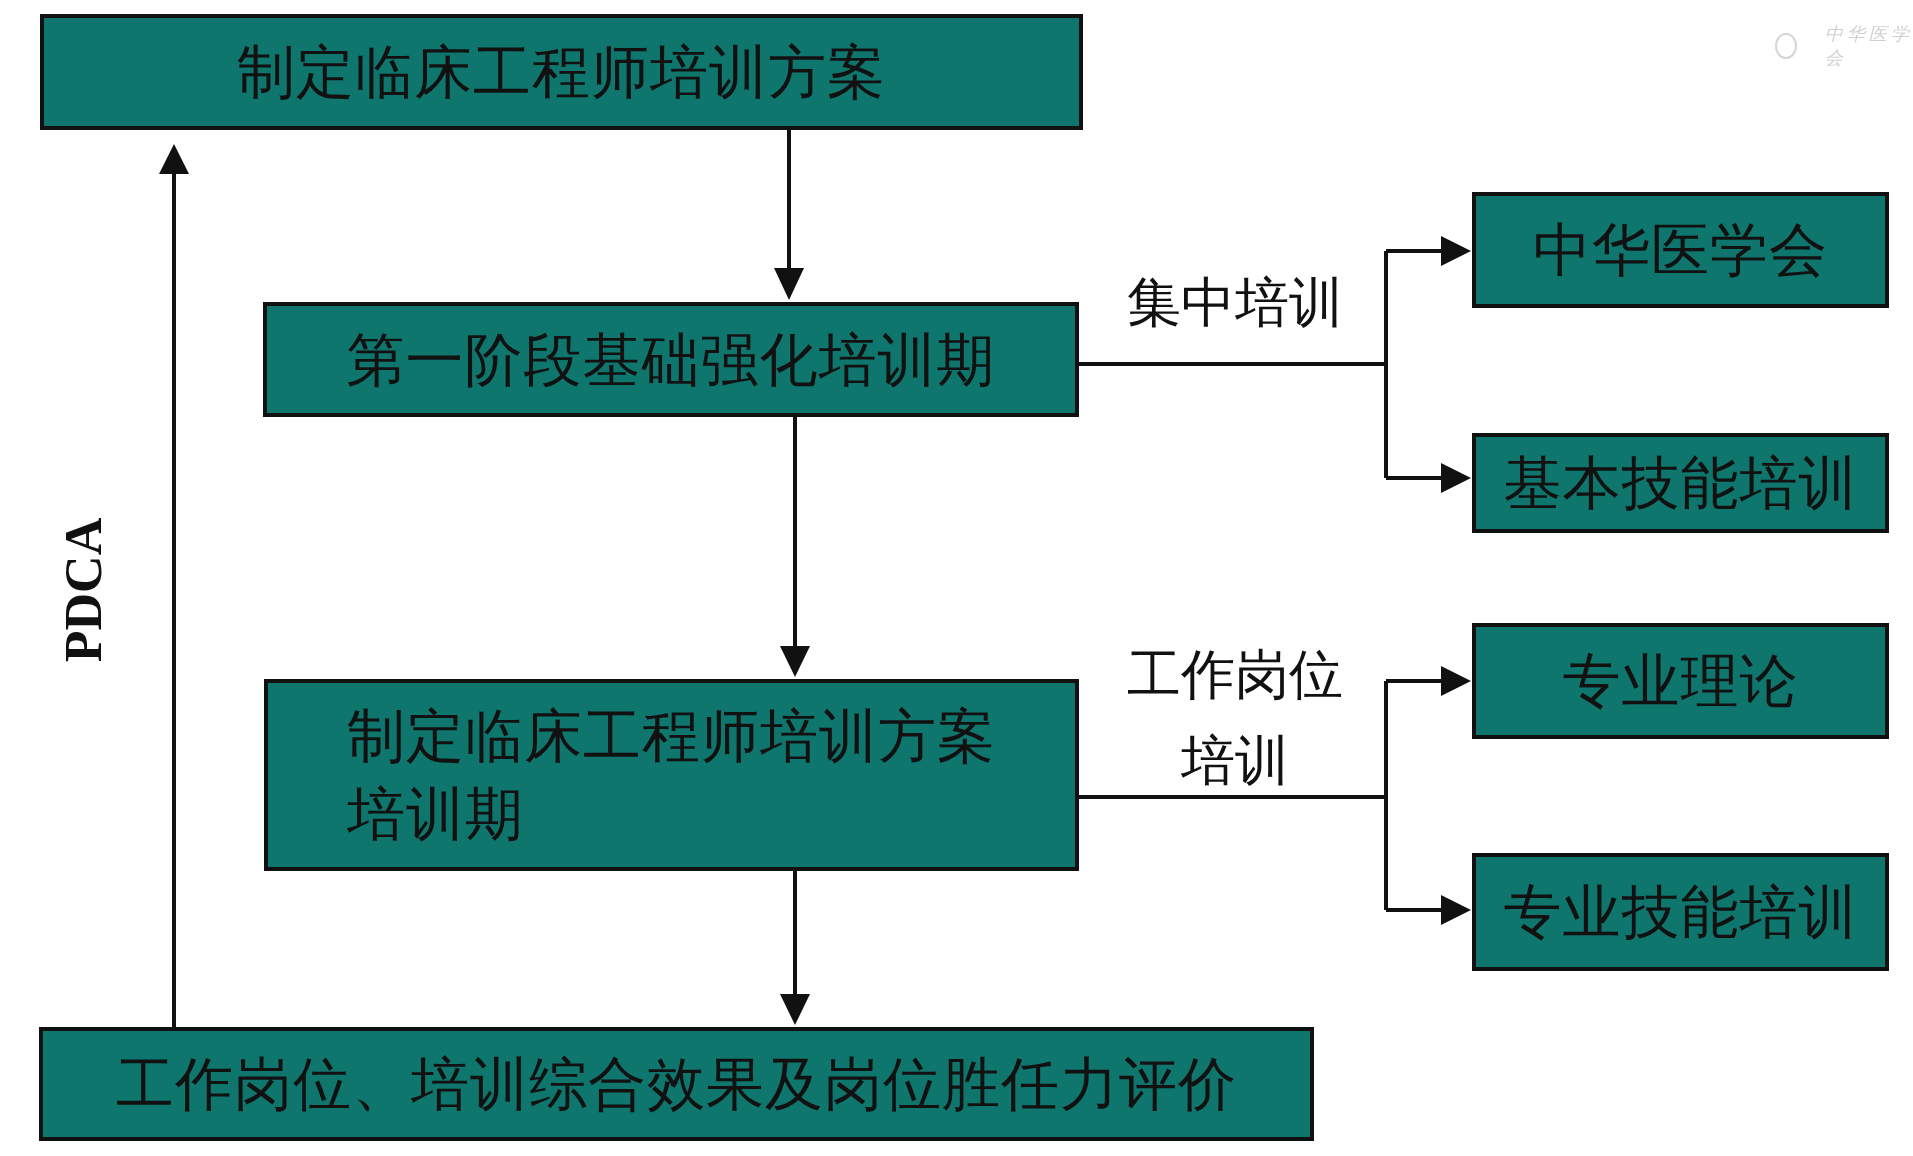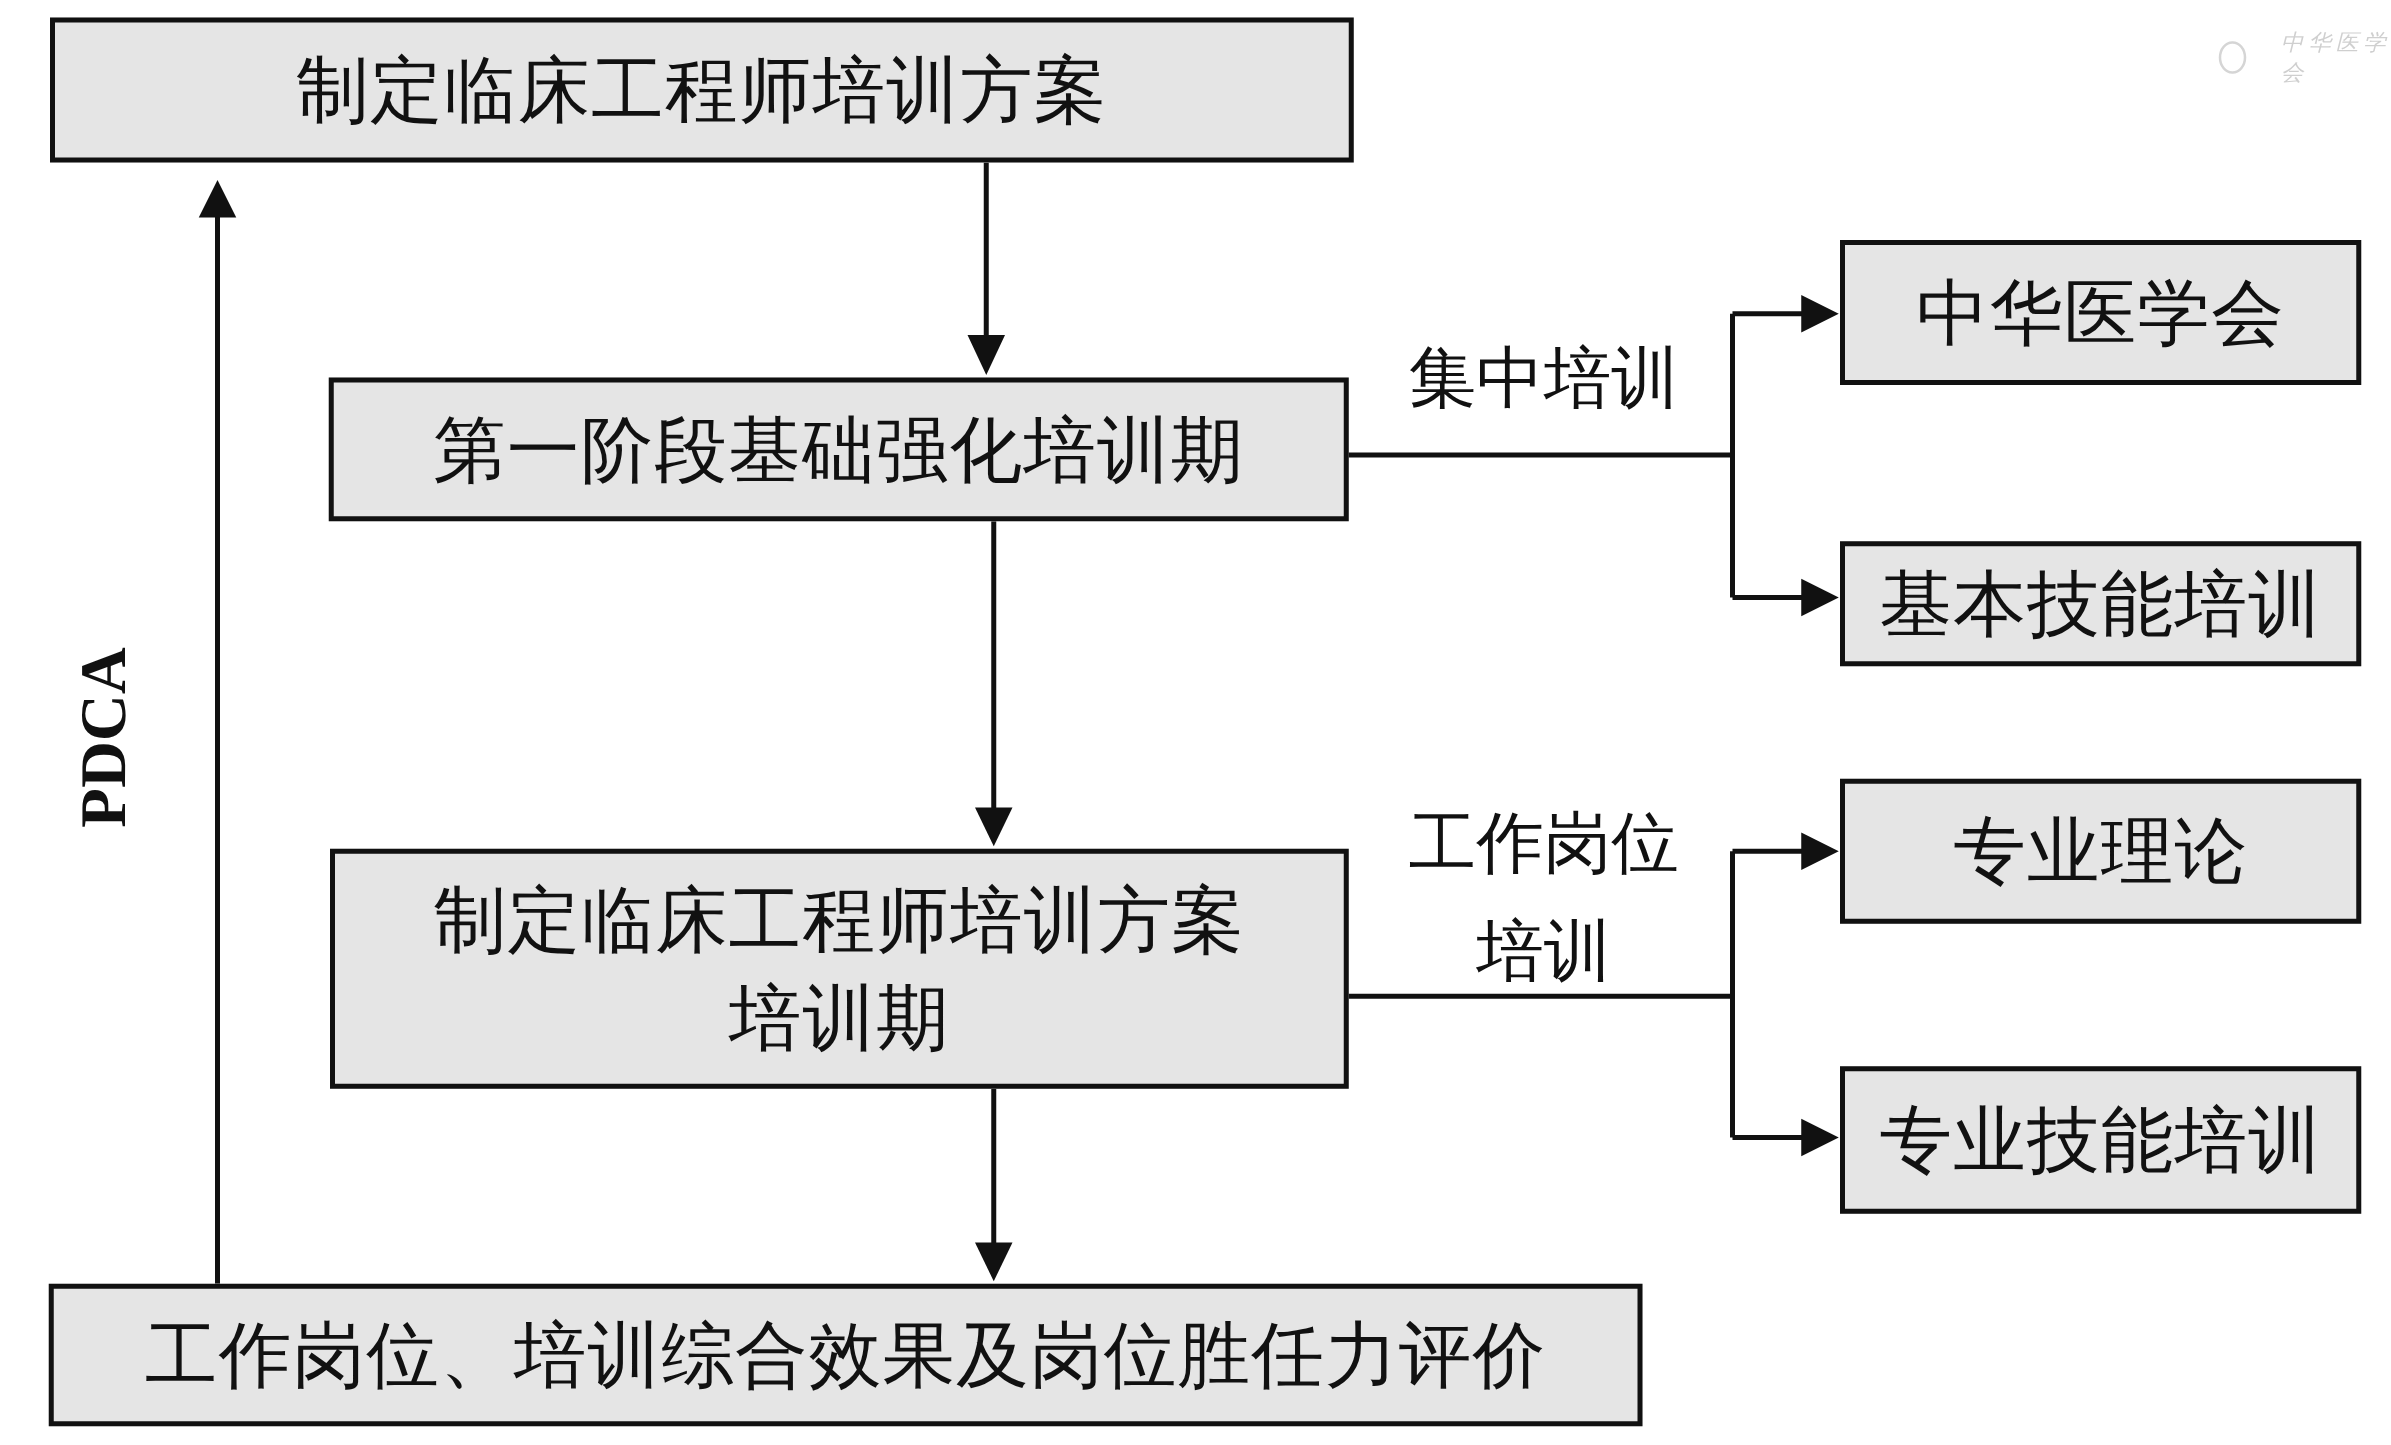--- a/index.html
+++ b/index.html
@@ -1,19 +1,19 @@
 <!DOCTYPE html>
 <html><head>
 <meta charset="utf-8">
 <style>
   html, body { margin:0; padding:0; background:#ffffff; }
   body { width:1913px; height:1156px; position:relative; overflow:hidden;
          font-family: "DejaVu Serif", "Liberation Serif", serif; color:#111; }
-  .box { position:absolute; box-sizing:border-box; border:4px solid #111; background:#e5e5e5;
-         display:flex; align-items:center; justify-content:center; text-align:center; }
+  .box { position:absolute; box-sizing:border-box; border:4px solid #111; background:#0f766e;
+         display:flex; align-items:center; justify-content:center; text-align:left; }
   .txt { font-size:58px; line-height:78px; letter-spacing:1px; white-space:pre-line; }
   .label { position:absolute; font-size:54px; line-height:82px; text-align:center; white-space:pre-line; }
   svg.lines { position:absolute; left:0; top:0; }
   .pdca { position:absolute; left:62px; top:560px; width:160px; height:60px;
           transform:rotate(-90deg); transform-origin:center center;
           font-family:"Liberation Serif","DejaVu Serif",serif; font-weight:bold; font-size:52px;
           line-height:60px; text-align:center; margin-left:-58px; }
   .wm { position:absolute; left:1775px; top:22px; display:flex; align-items:center; gap:28px; opacity:0.35; }
   .wm-logo { width:26px; height:26px; border:2px solid #888; border-radius:50%; box-sizing:border-box; }
   .wm-text { font-size:18px; color:#777; font-style:italic; letter-spacing:4px; }

